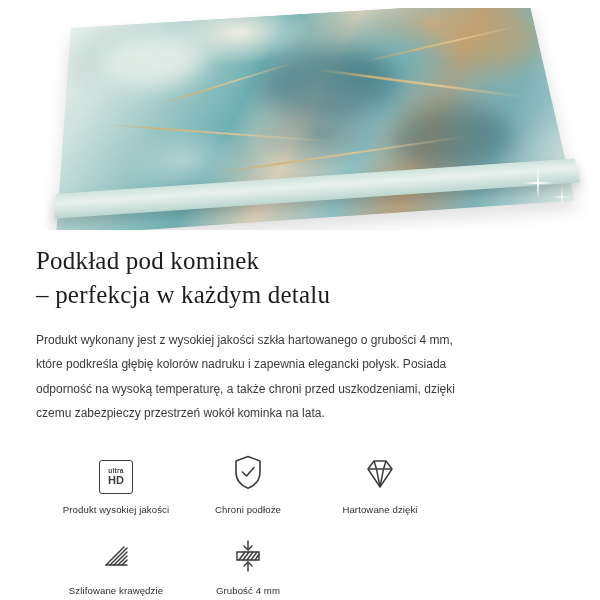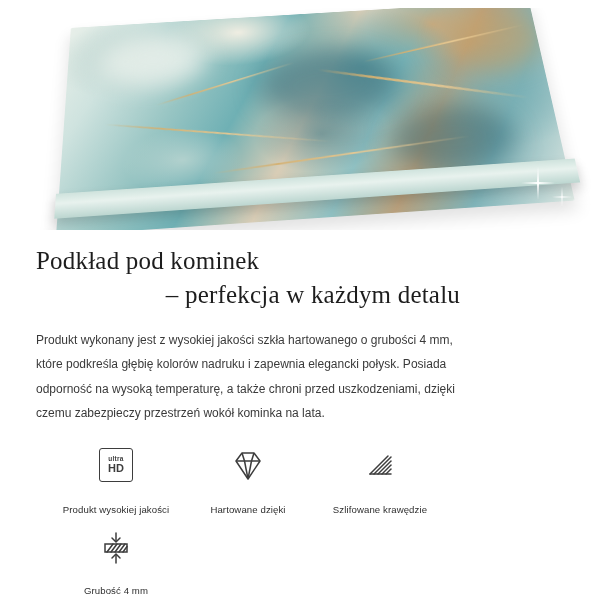--- a/index.html
+++ b/index.html
@@ -102,21 +102,21 @@
   .content { padding: 0 36px; }
   .title {
     margin: 14px 0 0 0;
     font-family: "Liberation Serif", serif;
     font-size: 25px;
     line-height: 1.35;
     font-weight: 400;
     color: #1d1d1d;
     letter-spacing: 0.2px;
   }
-  .title .line2 { display: block; text-align: right; }
+  .title .line2 { display: block; }
   .paragraph {
     margin: 16px 0 0 0;
     font-size: 12px;
     line-height: 2.05;
     color: #3a3a3a;
     max-width: 536px;
   }
 
   
   .features {
@@ -128,21 +128,21 @@
   }
   .feature {
     display: flex;
     flex-direction: column;
     align-items: center;
     justify-content: flex-start;
   }
   .feature-icon {
     height: 46px;
     display: flex;
-    align-items: flex-start;
+    align-items: flex-end;
     justify-content: center;
   }
   .feature-label {
     margin-top: 10px;
     font-size: 9.6px;
     color: #2e2e2e;
     text-align: center;
     letter-spacing: 0.1px;
   }
   .ultrahd {
@@ -192,20 +192,29 @@
       <div class="feature">
         <div class="feature-icon">
           <div class="ultrahd">
             <div class="u1">ultra</div>
             <div class="u2">HD</div>
           </div>
         </div>
         <div class="feature-label">Produkt wysokiej jakości</div>
       </div>
 
+      <div class="feature">
+        <div class="feature-icon">
+          <svg width="38" height="42" viewBox="0 0 38 42" fill="none" stroke="#3d3d3d" stroke-width="1.6" stroke-linecap="round" stroke-linejoin="round">
+            <path d="M19 4.5l12 4.5v11c0 8-5.4 13.6-12 16.2C12.4 33.6 7 28 7 20V9l12-4.5z"></path>
+            <polyline points="13.5,20 17.5,24 25,15.5"></polyline>
+          </svg>
+        </div>
+        <div class="feature-label">Chroni podłoże</div>
+      </div>
 
       <div class="feature">
         <div class="feature-icon">
           <svg width="40" height="38" viewBox="0 0 40 38" fill="none" stroke="#3d3d3d" stroke-width="1.5" stroke-linejoin="round">
             <polygon points="8,13 14,5 26,5 32,13 20,31"></polygon>
             <line x1="8" y1="13" x2="32" y2="13"></line>
             <line x1="14" y1="5" x2="16.5" y2="13"></line>
             <line x1="26" y1="5" x2="23.5" y2="13"></line>
             <line x1="16.5" y1="13" x2="20" y2="31"></line>
             <line x1="23.5" y1="13" x2="20" y2="31"></line>

